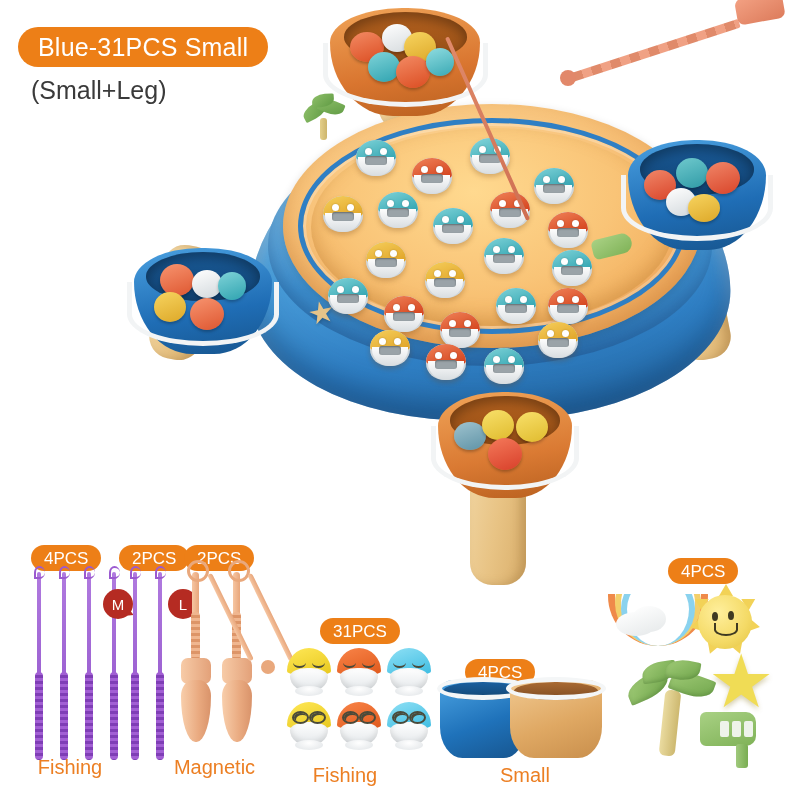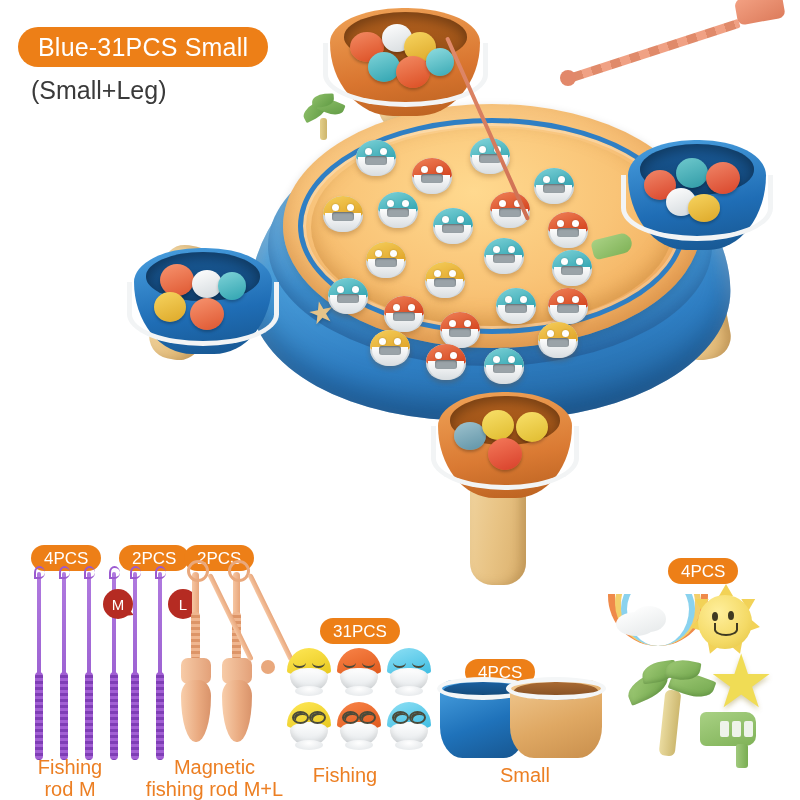--- a/index.html
+++ b/index.html
@@ -501,21 +501,20 @@
     <div class="rod-grip" style="left:85px;top:672px;height:88px;"></div>
     <div class="rod-hook" style="left:84px;top:566px;"></div>
 
     <div class="rod-purple" style="left:112px;top:572px;height:188px;"></div>
     <div class="rod-grip" style="left:110px;top:672px;height:88px;"></div>
     <div class="rod-hook" style="left:109px;top:566px;"></div>
   </div>
 
   <div class="caption" style="left:5px;top:756px;width:130px;">
     <div>Fishing</div>
-    <div>rod M</div>
   </div>
 
   <div class="badge badge-sm" style="left:119px;top:545px;">2PCS</div>
   <div class="bubble" style="left:103px;top:589px;">M</div>
 
   <div>
     <div class="rod-purple" style="left:133px;top:572px;height:188px;"></div>
     <div class="rod-grip" style="left:131px;top:672px;height:88px;"></div>
     <div class="rod-hook" style="left:130px;top:566px;"></div>
 
@@ -541,21 +540,20 @@
     <div class="handle" style="left:37px;top:120px;"></div>
     <div style="position:absolute;left:43px;top:0px;width:16px;height:16px;border:3px solid #e9a87c;border-radius:50%;"></div>
 
     <div class="shaft" style="left:22px;top:14px;width:5px;height:96px;transform:rotate(-26deg);transform-origin:top;"></div>
     <div class="shaft" style="left:62px;top:14px;width:5px;height:96px;transform:rotate(-26deg);transform-origin:top;"></div>
     <div style="position:absolute;left:76px;top:100px;width:14px;height:14px;border-radius:50%;background:#e9a87c;"></div>
   </div>
 
   <div class="caption" style="left:122px;top:756px;width:185px;">
     <div>Magnetic</div>
-    <div>fishing rod M+L</div>
   </div>
 
   <div class="badge badge-sm" style="left:320px;top:618px;">31PCS</div>
 
   <div>
 
     <div class="pfish" style="left:287px;top:648px;">
       <div class="cap" style="background:linear-gradient(160deg,#ffe857,#e8c81e);"></div>
       <div class="base2"></div>
         <div class="foot"></div>

